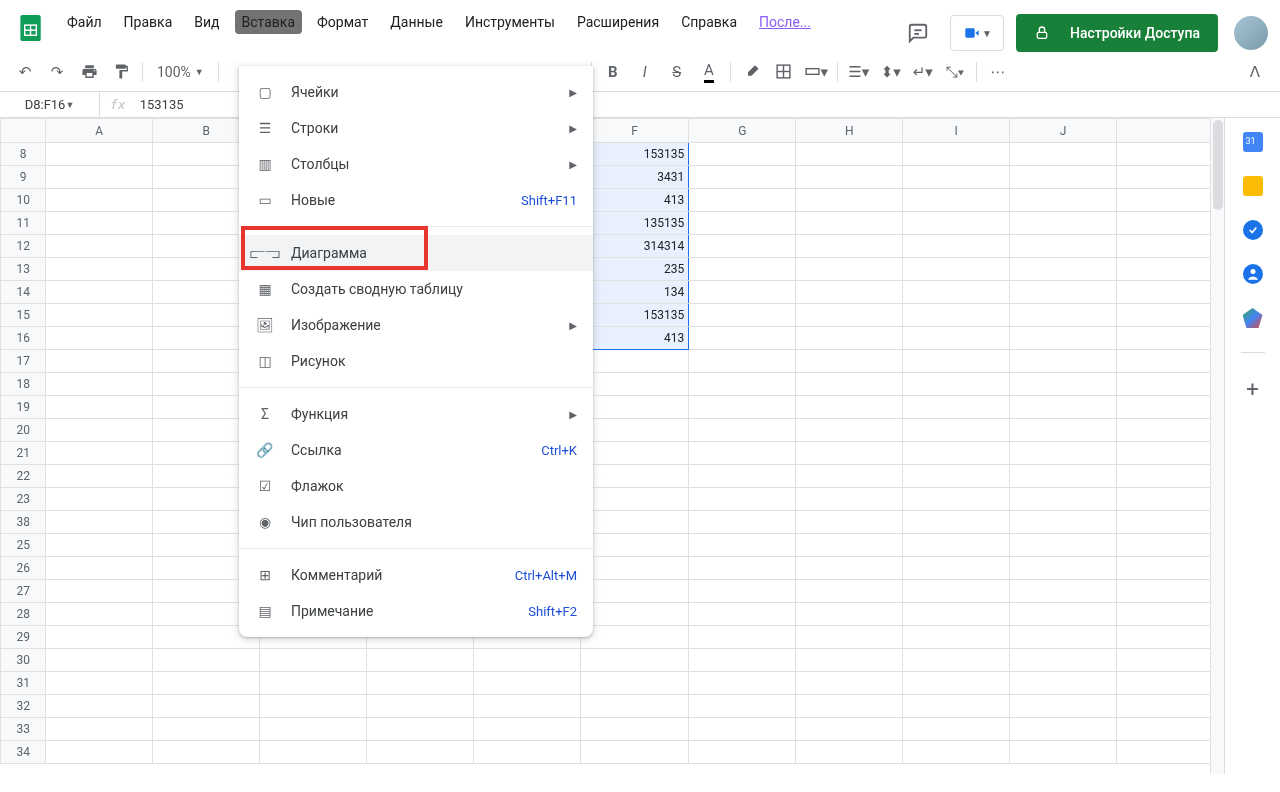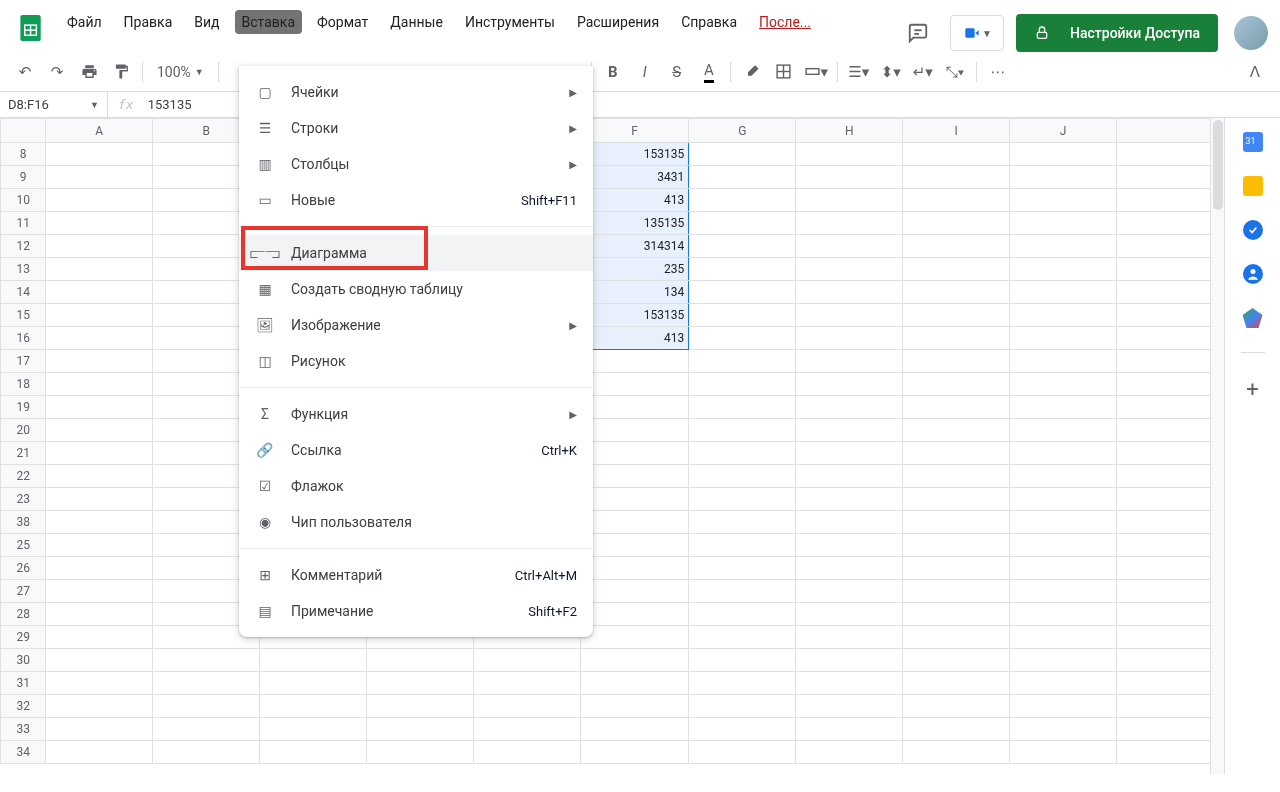--- a/index.html
+++ b/index.html
@@ -9,37 +9,37 @@
 .hdr { display:flex; align-items:flex-start; padding:8px 12px 0; gap:8px; }
 .logo { width:40px; height:40px; display:flex; align-items:center; justify-content:center; }
 .logo svg { width:32px; height:32px; }
 .title-area { flex:1; }
 .title-row { display:flex; align-items:center; gap:10px; padding:2px 0 0 4px; }
 .doc-title { font-size:18px; color:#3c4043; }
 .title-icons { display:flex; gap:12px; color:#5f6368; }
 .menu-bar { display:flex; gap:8px; padding:2px 0 6px 0; font-size:14px; color:#202124; }
 .menu-bar span { padding:4px 7px; border-radius:4px; cursor:pointer; }
 .menu-bar span.active { background:#737373; }
-.menu-bar span.last { color:#b91c1c; text-decoration:underline; }
+.menu-bar span.last { color:#8b5cf6; text-decoration:underline; }
 .hdr-right { display:flex; align-items:center; gap:12px; padding-top:6px; }
 .comment-btn,.meet-btn { width:40px; height:36px; border-radius:4px; display:flex; align-items:center; justify-content:center; color:#5f6368; }
 .meet-btn { border:1px solid #dadce0; width:54px; color:#1a73e8; }
 .share-btn { background:#188038; color:#fff; border:none; border-radius:4px; padding:0 18px; height:38px; font-size:14px; font-weight:500; display:flex; align-items:center; gap:20px; }
 .avatar { width:34px; height:34px; border-radius:50%; background:linear-gradient(135deg,#a8c5d6,#7a9baa); margin-left:4px; }
 
 
 .tb { display:flex; align-items:center; padding:4px 10px; border-bottom:1px solid #dadce0; gap:2px; height:40px; color:#5f6368; }
 .tb .btn { width:30px; height:30px; display:flex; align-items:center; justify-content:center; border-radius:2px; font-size:15px; }
 .tb .sep { width:1px; height:20px; background:#dadce0; margin:0 4px; }
 .tb .zoom { padding:0 8px; font-size:14px; display:flex; align-items:center; gap:4px; }
 .tb .expand { margin-left:auto; }
 
 
 .nb-row { display:flex; align-items:center; height:26px; border-bottom:1px solid #dadce0; font-size:13px; color:#3c4043; }
-.nb { width:108px; padding:0 8px; border-right:1px solid #dadce0; display:flex; align-items:center; justify-content:space-between; height:100%; }
+.nb { width:100px; padding:0 8px; border-right:1px solid #dadce0; display:flex; align-items:center; justify-content:center; height:100%; }
 .fx { padding:0 10px; color:#bdc1c6; font-style:italic; font-family:monospace; }
 .fval { padding:0 4px; }
 
 
 .grid-wrap { position:relative; display:flex; height:calc(100% - 136px); }
 .grid-main { flex:1; overflow:hidden; position:relative; }
 table { border-collapse:collapse; table-layout:fixed; }
 th,td { border:1px solid #e0e0e0; font-size:12px; }
 .colhdr th { background:#f8f9fa; height:24px; font-weight:400; color:#5f6368; text-align:center; }
 .colhdr th:first-child { width:46px; }
@@ -47,21 +47,21 @@
 .rowhdr { background:#f8f9fa; text-align:center; color:#5f6368; width:46px; }
 tbody td { height:23px; padding:0 4px; text-align:right; color:#202124; }
 td.sel { background:#e8f0fe; }
 td.sel-edge-r { border-right:1px solid #1a73e8; }
 td.sel-edge-b { border-bottom:1px solid #1a73e8; }
 
 
 .dd { position:absolute; left:239px; top:66px; width:354px; background:#fff; border-radius:0 0 8px 8px; box-shadow:0 2px 6px 2px rgba(60,64,67,.15),0 1px 2px rgba(60,64,67,.3); padding:8px 0; z-index:100; }
 .dd-item { display:flex; align-items:center; height:36px; padding:0 16px; font-size:14px; color:#3c4043; gap:16px; cursor:pointer; position:relative; }
 .dd-item:hover,.dd-item.hov { background:#f1f3f4; }
-.dd-item .sc { margin-left:auto; color:#0f172a; font-size:13px; }
+.dd-item .sc { margin-left:auto; color:#1d4ed8; font-size:13px; }
 .dd-item .arr { margin-left:auto; color:#5f6368; font-size:10px; }
 .dd-sep { height:1px; background:#e8eaed; margin:8px 0; }
 .dd-ico { width:20px; display:flex; justify-content:center; color:#5f6368; }
 .highlight-box { position:absolute; border:4px solid #e8352e; left:241px; top:226px; width:187px; height:44px; z-index:101; pointer-events:none; }
 
 
 .side { width:56px; border-left:1px solid #dadce0; display:flex; flex-direction:column; align-items:center; padding-top:14px; gap:24px; }
 .side-ico { width:20px; height:20px; border-radius:3px; }
 .cal { background:linear-gradient(#4285f4,#4285f4); position:relative; }
 .cal::after { content:"31"; position:absolute; font-size:9px; color:#fff; left:3px; top:4px; }

